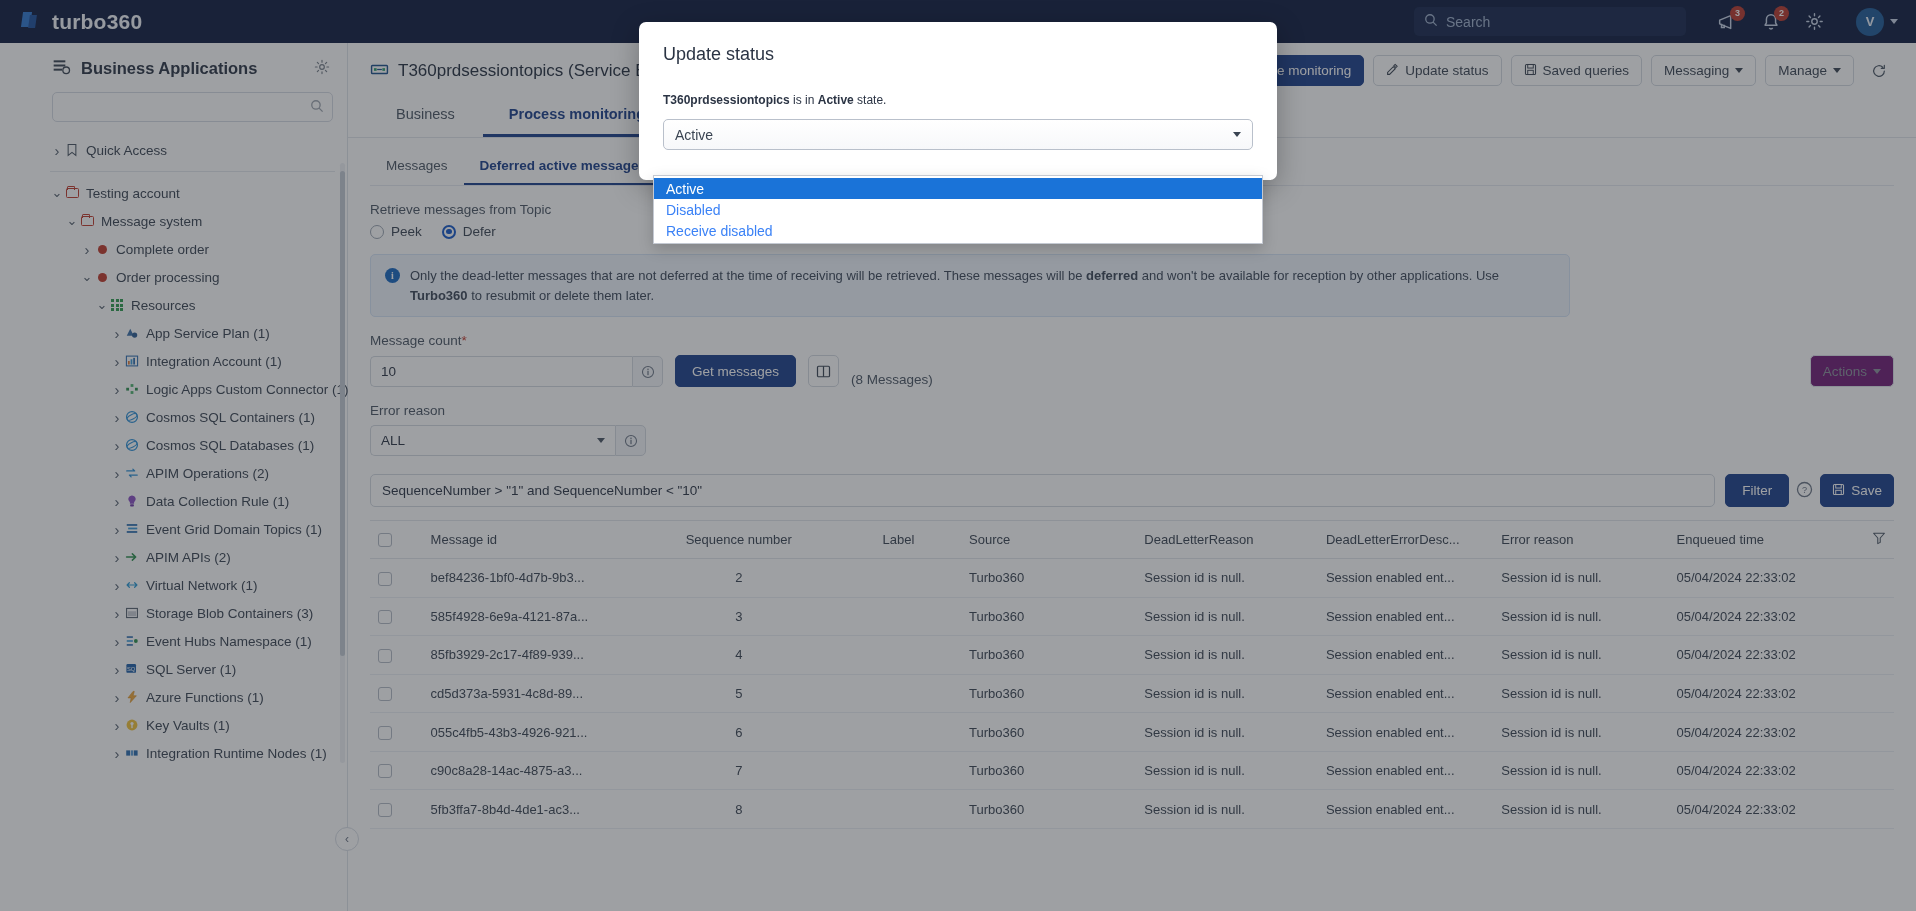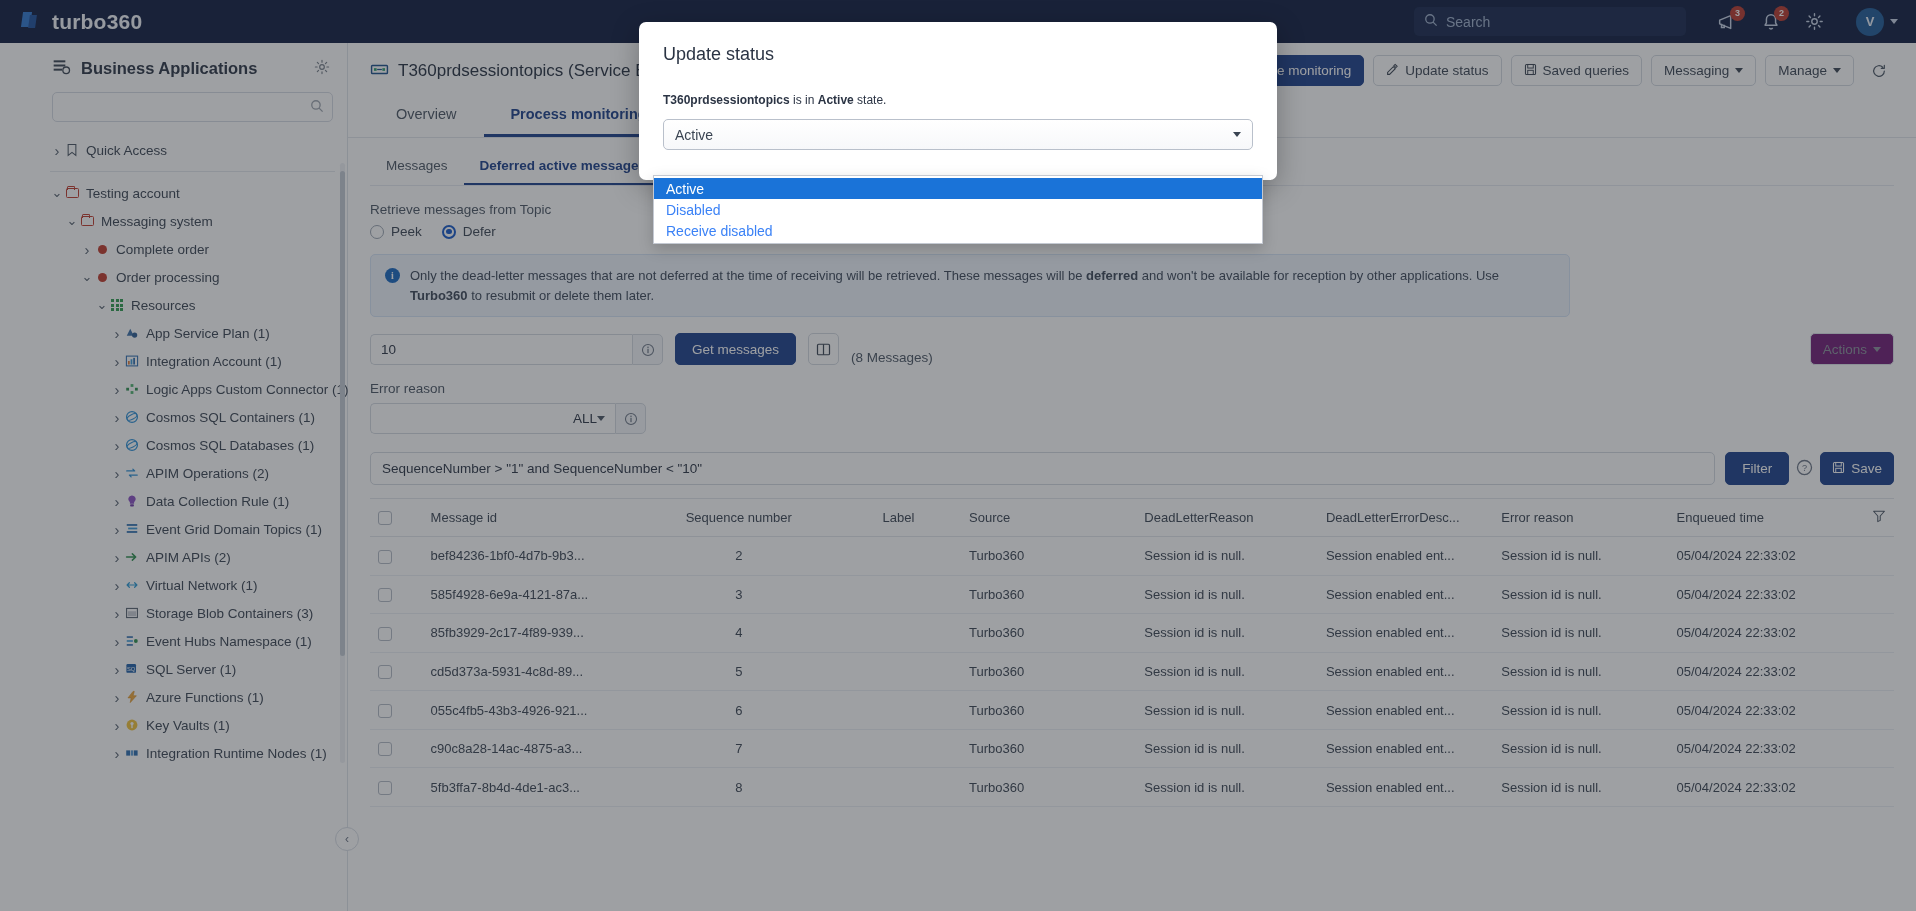--- a/index.html
+++ b/index.html
@@ -215,21 +215,21 @@
   .addon {
     width: 31px; height: 31px;
     border: 1px solid #d4d9e1; border-radius: 0 5px 5px 0;
     background: #f4f6f9; display: flex; align-items: center; justify-content: center;
     color: #6a7484; cursor: pointer;
   }
   .select-input {
     height: 31px; border: 1px solid #d4d9e1; border-right: 0;
     border-radius: 5px 0 0 5px; padding: 0 10px;
     font-family: inherit; font-size: 13.5px; color: #2b3444; outline: 0;
-    background: #fff; display: flex; align-items: center; text-align: right;
+    background: #fff; display: flex; align-items: center;
   }
   .select-input .cv { flex: 1; }
   .note { font-size: 13.5px; color: #4a5563; }
 
   .filter-row { display: flex; margin-top: 18px; align-items: stretch; gap: 0; }
   .filter-input {
     flex: 1; height: 33px;
     border: 1px solid #d4d9e1; border-radius: 5px;
     padding: 0 11px; font-family: inherit; font-size: 13.5px; color: #2b3444; outline: 0;
   }
@@ -401,21 +401,21 @@
           <span class="tico">
             <span class="folder"></span>
           </span>
           <span class="tlabel">Testing account</span>
         </div>
         <div class="tnode" style="padding-left: 27px;">
           <span class="chev" style="font-size: 13px; line-height: 8px;">⌄</span>
           <span class="tico">
             <span class="folder"></span>
           </span>
-          <span class="tlabel">Messaging system</span>
+          <span class="tlabel">Message system</span>
         </div>
         <div class="tnode" style="padding-left: 42px;">
           <span class="chev" style="font-size: 15px;">›</span>
           <span class="tico">
             <span class="dot"></span>
           </span>
           <span class="tlabel">Complete order</span>
         </div>
         <div class="tnode" style="padding-left: 42px;">
           <span class="chev" style="font-size: 13px; line-height: 8px;">⌄</span>
@@ -658,21 +658,21 @@
         </button>
         <button class="btn flat icon-only">
           <svg width="16" height="16" viewBox="0 0 24 24">
               <path d="M20 12a8 8 0 1 1-2.4-5.7M20 3.4V8h-4.6" fill="none" stroke="#4a5563" stroke-width="1.8" stroke-linecap="round" stroke-linejoin="round"></path>
             </svg>
         </button>
       </div>
     </div>
 
     <div class="tabs" id="tabs">
-        <div class="tab">Overview</div>
+        <div class="tab">Business</div>
         <div class="tab active">Process monitoring</div>
       </div>
     <div class="subtabs" id="subtabs">
         <div class="subtab">Messages</div>
         <div class="subtab active">Deferred active messages</div>
       </div>
     <div class="subtabs-line"></div>
 
     <div class="content">
 
@@ -689,20 +689,23 @@
         </div>
 
       <div class="alert">
         <span class="info-circle">i</span>
         <span>
           Only the dead-letter messages that are not deferred at the time of receiving will be retrieved. These messages will be <b>deferred</b> and won't be available for reception by other applications. Use <b>Turbo360</b> to resubmit or delete them later.
         </span>
       </div>
 
       <div style="margin-top:16px">
+        <div class="field-label">
+          <span>Message count</span><span class="req">*</span>
+        </div>
         <div class="row" style="margin-top:0">
           <div class="input-group">
             <input class="text-input" style="width: 262px;" value="10">
             <div class="addon">
               <svg width="14" height="14" viewBox="0 0 16 16">
                   <circle cx="8" cy="8" r="6.3" fill="none" stroke="#6a7484" stroke-width="1.2"></circle>
                   <circle cx="8" cy="4.8" r=".9" fill="#6a7484"></circle>
                   <rect x="7.3" y="6.6" width="1.4" height="5" fill="#6a7484"></rect>
                 </svg>
             </div>

